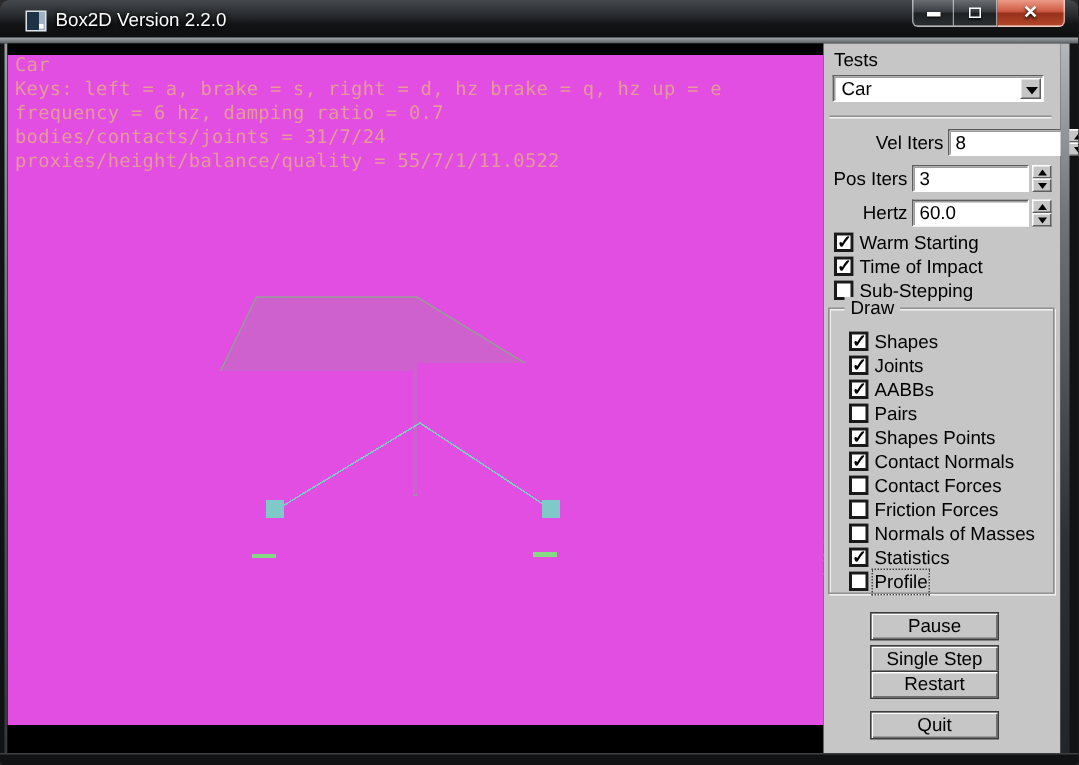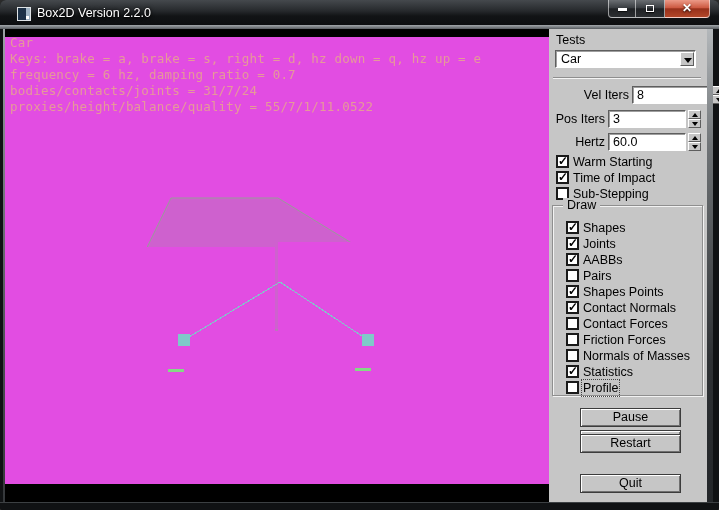--- a/index.html
+++ b/index.html
@@ -54,21 +54,21 @@
   .tri-u{position:absolute;left:3px;top:2px;width:0;height:0;border-left:3px solid transparent;border-right:3px solid transparent;border-bottom:4px solid #000;}
   .tri-d{position:absolute;left:3px;top:2px;width:0;height:0;border-left:3px solid transparent;border-right:3px solid transparent;border-top:4px solid #000;}
   .cbrow{position:absolute;height:14px;white-space:nowrap;}
   .cb-box{position:absolute;left:0;top:0;width:13px;height:13px;background:#fff;border:2px solid #1a1a1a;
     font-size:12px;line-height:9px;font-weight:bold;text-align:center;color:#000;}
   .cb-label{position:absolute;left:17px;top:0;line-height:14px;}
   .cb-label.focused{outline:1px dotted #444;outline-offset:1px;}
   .groupbox{position:absolute;left:3px;top:176px;width:151px;height:191px;
     border:1px solid #8f8f8f;box-shadow:inset 1px 1px 0 #f2f2f2, 1px 1px 0 #f2f2f2;}
   .group-title{position:absolute;left:10px;top:-8px;background:#c6c6c6;padding:0 4px;}
-  .gbtn{position:absolute;left:31px;width:101px;height:19px;background:#c6c6c6;text-align:center;line-height:17px;
+  .gbtn{position:absolute;left:31px;width:86px;height:19px;background:#c6c6c6;text-align:center;line-height:17px;
     border:1px solid #3c3c3c;box-shadow:inset 1px 1px 0 #ffffff, inset -1px -1px 0 #707070;cursor:default;}
 </style>
 </head>
 <body>
 
 <div class="window">
 
   <div class="titlebar">
     <div class="tb-gloss"></div>
     <div class="app-icon">
@@ -106,21 +106,21 @@
         <rect x="318.5" y="258.5" width="91" height="93" fill="none" stroke="#e24de2" stroke-width="91"></rect>
         <line x1="275" y1="253" x2="179" y2="311" fill="none" stroke="#7fc9c9" stroke-width="1"></line>
         <line x1="275" y1="253" x2="363" y2="311" fill="none" stroke="#7fc9c9" stroke-width="1"></line>
         <rect x="175.5" y="307.5" width="6" height="6" fill="none" stroke="#7fc9c9" stroke-width="6"></rect>
         <rect x="359.5" y="307.5" width="6" height="6" fill="none" stroke="#7fc9c9" stroke-width="6"></rect>
         <rect x="163" y="340" width="16" height="3" fill="#85d985"></rect>
         <rect x="350" y="339" width="16" height="3" fill="#85d985"></rect>
       </svg>
     <div class="overlay" id="overlay" style="color: rgb(230, 153, 153);">
         <div class="ovl-line">Car</div>
-        <div class="ovl-line">Keys: brake = a, brake = s, right = d, hz down = q, hz up = e</div>
+        <div class="ovl-line">Keys: left = a, brake = s, right = d, hz brake = q, hz up = e</div>
         <div class="ovl-line">frequency = 6 hz, damping ratio = 0.7</div>
         <div class="ovl-line">bodies/contacts/joints = 31/7/24</div>
         <div class="ovl-line">proxies/height/balance/quality = 55/7/1/11.0522</div>
       </div>
   </div>
 
   <div class="sidebar">
     <div class="sb-label" style="left:7px;top:4px;">Tests</div>
     <div class="dropdown">
       <span class="dd-text">Car</span>
@@ -226,21 +226,21 @@
           </div>
           <div class="cbrow" style="left: 13px; top: 175px;">
             <div class="cb-box"></div>
             <div class="cb-label focused">Profile</div>
           </div>
         </div>
     </div>
     <div id="side-buttons">
         <div class="gbtn" style="top: 379px;">Pause</div>
         <div class="gbtn" style="top: 401px;">Single Step</div>
-        <div class="gbtn" style="top: 405px;">Restart</div>
+        <div class="gbtn" style="top: 418px;">Restart</div>
         <div class="gbtn" style="top: 445px;">Quit</div>
       </div>
   </div>
 
   <div class="right-strip"></div>
   <div class="bottom-border"></div>
 
 </div>
 
 </body></html>

